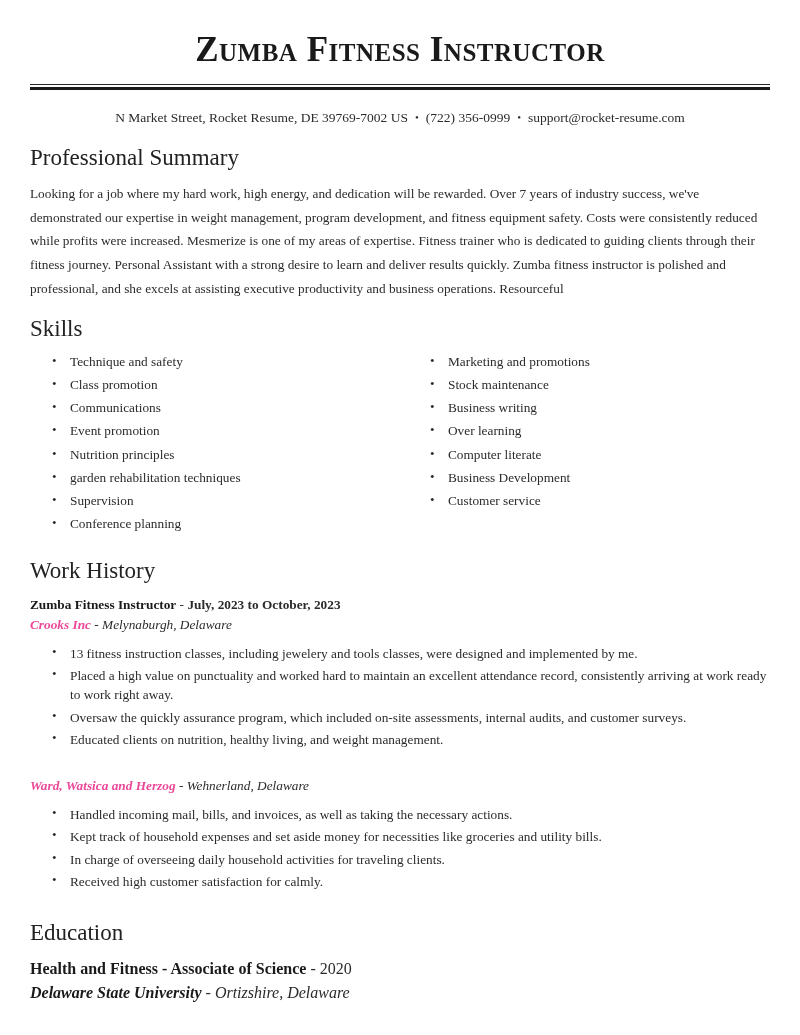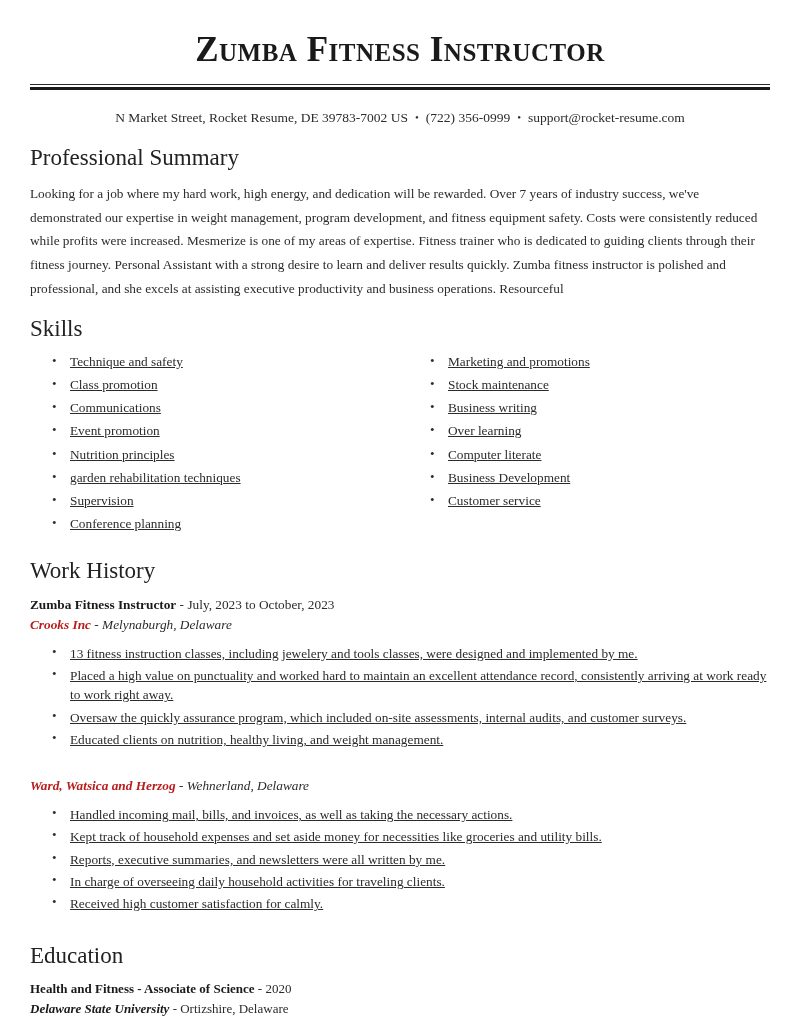--- a/index.html
+++ b/index.html
@@ -85,21 +85,20 @@
     color: #2b2b2b;
     margin: 0;
     text-align: left;
   }
 
   
   ul.bullets {
     margin: 0;
     padding: 0 0 0 22px;
     list-style: none;
-    text-decoration: underline;
   }
   ul.bullets > li {
     font-size: 13.3px;
     line-height: 1.33;
     color: #2b2b2b;
     position: relative;
     padding: 0 0 5px 18px;
   }
   ul.bullets > li::before {
     content: "\2022";
@@ -135,55 +134,56 @@
   }
   .job-line {
     font-size: 13.3px;
     line-height: 1.5;
     color: #2b2b2b;
   }
   .job-title {
     font-weight: 700;
     color: #1a1a1a;
   }
-  .job-dates { font-weight: 400; }
+  .job-dates { font-weight: 700; }
   .job-company {
     font-weight: 700;
     font-style: italic;
-    color: #b91c1c;
+    color: #ec4899;
     text-align: center;
   }
   .job-location {
     font-style: italic;
     font-weight: 400;
     font-family: Liberation Serif, serif;
   }
   .dash { font-weight: 400; font-style: normal; }
   .job-bullets {
     padding-top: 9px;
   }
   .job-bullets ul.bullets > li {
     line-height: 1.45;
     padding-bottom: 3px;
   }
   .edu-line {
-    font-size: 13px;
+    font-size: 16px;
     line-height: 1.52;
     color: #2b2b2b;
   }
   .edu-degree {
     font-weight: 700;
     color: #1a1a1a;
   }
   .edu-school {
     font-weight: 700;
     font-style: italic;
     color: #1a1a1a;
   }
   .edu-location {
+    font-style: italic;
     font-weight: 400;
   }
   .edu-year { font-weight: 400; }
 
   .section.work { padding-top: 19px; }
   .section.education { padding-top: 21px; }
   .section.skills { padding-top: 15px; }
 </style>
 </head>
 <body>
@@ -192,21 +192,21 @@
 
   <h1 class="resume-title">Zumba Fitness Instructor</h1>
 
   <div class="divider">
     <div class="rule-thin"></div>
     <div class="rule-gap"></div>
     <div class="rule-thick"></div>
   </div>
 
   <div class="contact-line">
-    <span>N Market Street, Rocket Resume, DE 39783-7002 US</span><span class="contact-sep">•</span><span>(722) 356-0999</span><span class="contact-sep">•</span><span>support@rocket-resume.com</span>
+    <span>N Market Street, Rocket Resume, DE 39769-7002 US</span><span class="contact-sep">•</span><span>(722) 356-0999</span><span class="contact-sep">•</span><span>support@rocket-resume.com</span>
   </div>
 
   <div class="section summary">
     <h2 class="section-heading">Professional Summary</h2>
     <p class="summary-text">Looking for a job where my hard work, high energy, and dedication will be rewarded. Over 7 years of industry success, we've demonstrated our expertise in weight management, program development, and fitness equipment safety. Costs were consistently reduced while profits were increased. Mesmerize is one of my areas of expertise. Fitness trainer who is dedicated to guiding clients through their fitness journey. Personal Assistant with a strong desire to learn and deliver results quickly. Zumba fitness instructor is polished and professional, and she excels at assisting executive productivity and business operations. Resourceful</p>
   </div>
 
   <div class="section skills">
     <h2 class="section-heading">Skills</h2>
     <div class="skills-cols">
@@ -257,21 +257,20 @@
     </div>
 
     <div class="job">
       <div class="job-line">
         <span class="job-company">Ward, Watsica and Herzog</span><span class="dash"> </span><span class="dash">-</span><span class="dash"> </span><span class="job-location">Wehnerland, Delaware</span>
       </div>
       <div class="job-bullets">
         <ul class="bullets">
           <li>Handled incoming mail, bills, and invoices, as well as taking the necessary actions.</li>
           <li>Kept track of household expenses and set aside money for necessities like groceries and utility bills.</li>
-          <li>Reports, executive summaries, and newsletters were all written by me.</li>
           <li>In charge of overseeing daily household activities for traveling clients.</li>
           <li>Received high customer satisfaction for calmly.</li>
         </ul>
       </div>
     </div>
   </div>
 
   <div class="section education">
     <h2 class="section-heading">Education</h2>
 

